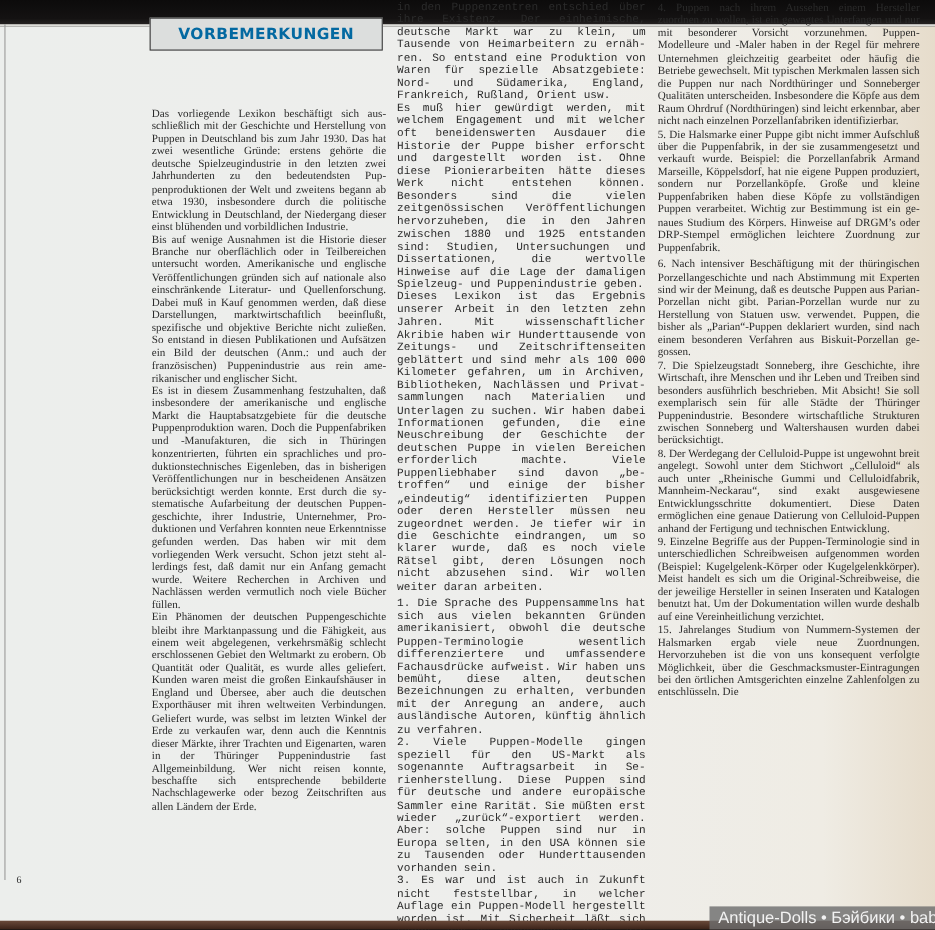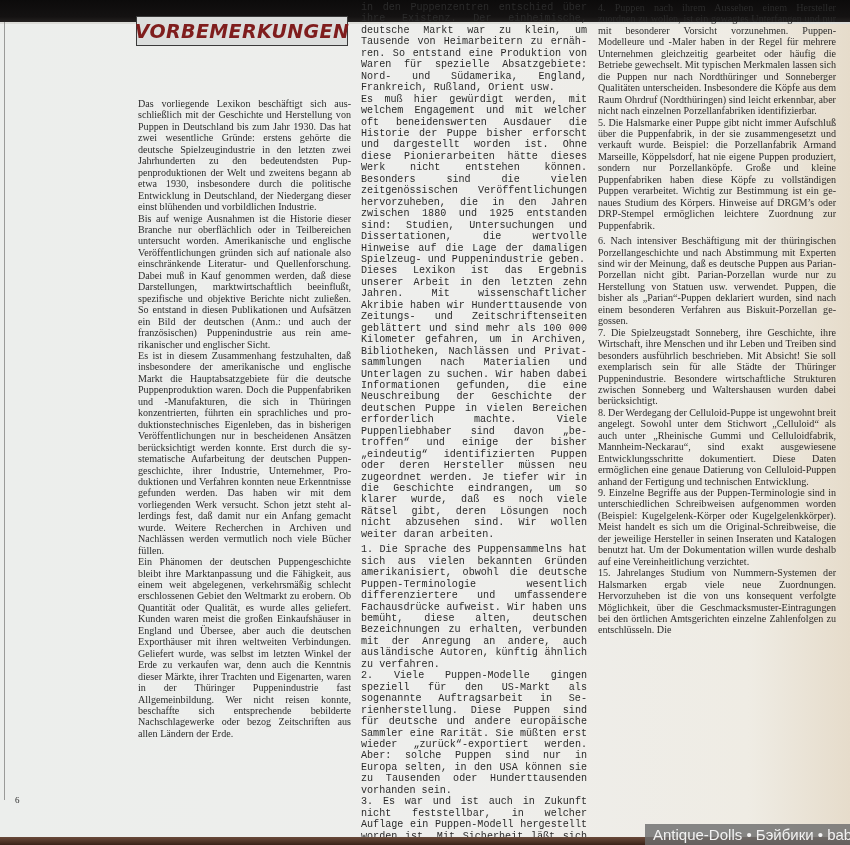--- a/index.html
+++ b/index.html
@@ -31,21 +31,21 @@
   }
   .title-box {
     position: absolute; left: 136px; top: 16px; width: 212px; height: 30px;
     border: 1.5px solid #3a3a3a;
     background: #dcdedd;
     box-sizing: border-box;
     display: flex; align-items: center; justify-content: center;
   }
   .title-box span {
     font-family: "DejaVu Sans", "Liberation Sans", sans-serif;
-    font-weight: bold; font-size: 19px; letter-spacing: 0.4px; color: #7f1d1d; font-style: italic;
+    font-weight: bold; font-size: 14px; letter-spacing: 0.4px; color: #0369a1;
   }
   .col {
     position: absolute;
     font-size: 10.1px; line-height: 11.45px; color: #2b2b2b;
     text-align: justify; hyphens: manual;
   }
   .col p { margin: 0; }
   .col p.gap { margin-top: 4px; }
   .col1 { left: 138px; top: 98px; width: 213px; }
   .col2 { left: 361px; top: 2px;  width: 226px; font-family: Liberation Mono, monospace; }

